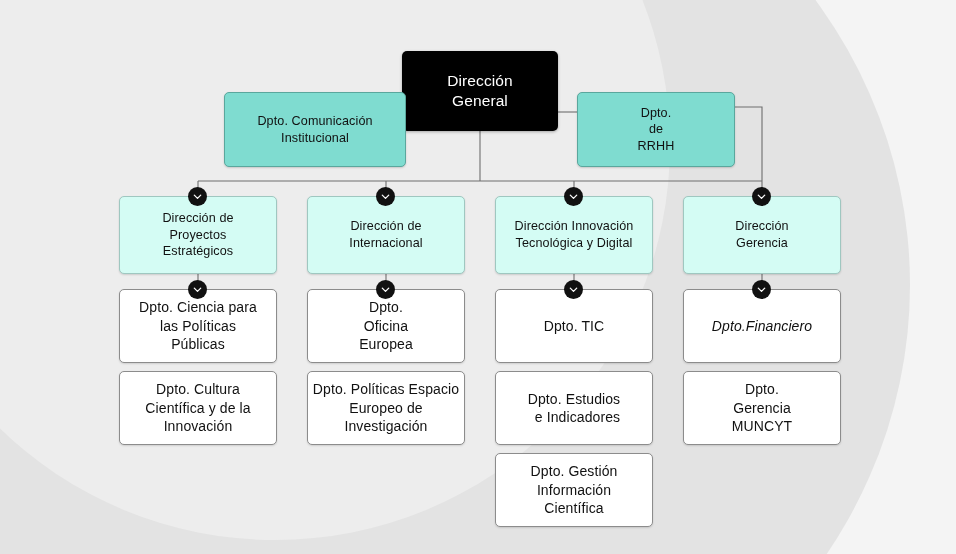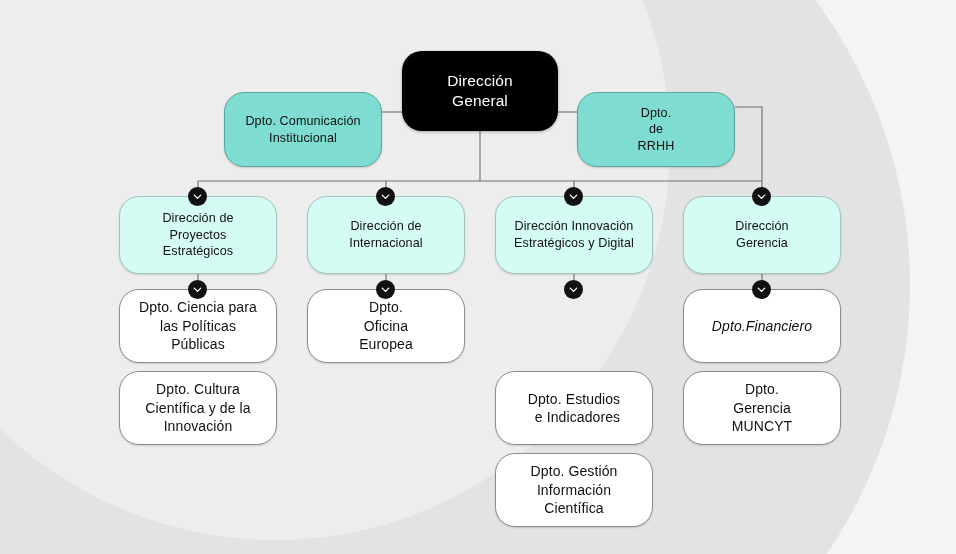--- a/index.html
+++ b/index.html
@@ -64,21 +64,21 @@
   }
 
   
   .node {
     position: absolute;
     box-sizing: border-box;
     display: flex;
     align-items: center;
     justify-content: center;
     text-align: center;
-    border-radius: 20px;
+    border-radius: 5px;
     line-height: 1.32;
     white-space: pre-line;
     letter-spacing: 0.1px;
   }
 
   .node-root {
     background: #000000;
     color: #ffffff;
     font-size: 15.5px;
     border: none;
@@ -154,21 +154,21 @@
     <line x1="386" y1="274" x2="386" y2="289"></line>
     <line x1="574" y1="274" x2="574" y2="289"></line>
     <line x1="762" y1="274" x2="762" y2="289"></line>
   </svg>
 
   <div class="node node-root" style="left:402px; top:51px; width:156px; height:80px;">
     <span>Dirección
 General</span>
   </div>
 
-  <div class="node node-staff" style="left:224px; top:92px; width:158px; height:75px;">
+  <div class="node node-staff" style="left:224px; top:92px; width:182px; height:75px;">
     <span>Dpto. Comunicación
 Institucional</span>
   </div>
 
   <div class="node node-staff" style="left:577px; top:92px; width:158px; height:75px;">
     <span>Dpto.
 de
 RRHH</span>
   </div>
 
@@ -214,35 +214,43 @@
     <svg width="11" height="11" viewBox="0 0 12 12">
         <path d="M2.5 4.5 L6 8 L9.5 4.5" stroke="#ffffff" stroke-width="1.4" fill="none" stroke-linecap="round" stroke-linejoin="round"></path>
       </svg>
   </div>
   <div class="node node-dept" style="left:307px; top:289px; width:158px; height:74px;">
     <span>Dpto.
 Oficina
 Europea</span>
   </div>
 
+  <div class="node node-dept" style="left:307px; top:371px; width:158px; height:74px;">
+    <span>Dpto. Políticas Espacio
+Europeo de
+Investigación</span>
+  </div>
 
   <div class="badge" style="left:564px; top:187px;">
     <svg width="11" height="11" viewBox="0 0 12 12">
         <path d="M2.5 4.5 L6 8 L9.5 4.5" stroke="#ffffff" stroke-width="1.4" fill="none" stroke-linecap="round" stroke-linejoin="round"></path>
       </svg>
   </div>
   <div class="node node-division" style="left:495px; top:196px; width:158px; height:78px;">
     <span>Dirección Innovación
-Estratégicos y Digital</span>
+Tecnológica y Digital</span>
   </div>
 
   <div class="badge" style="left:564px; top:280px;">
     <svg width="11" height="11" viewBox="0 0 12 12">
         <path d="M2.5 4.5 L6 8 L9.5 4.5" stroke="#ffffff" stroke-width="1.4" fill="none" stroke-linecap="round" stroke-linejoin="round"></path>
       </svg>
+  </div>
+  <div class="node node-dept" style="left:495px; top:289px; width:158px; height:74px;">
+    <span>Dpto. TIC</span>
   </div>
 
   <div class="node node-dept" style="left:495px; top:371px; width:158px; height:74px;text-align:right;">
     <span>Dpto. Estudios
 e Indicadores</span>
   </div>
 
   <div class="node node-dept" style="left:495px; top:453px; width:158px; height:74px;align-items:center;">
     <span>Dpto. Gestión
 Información

